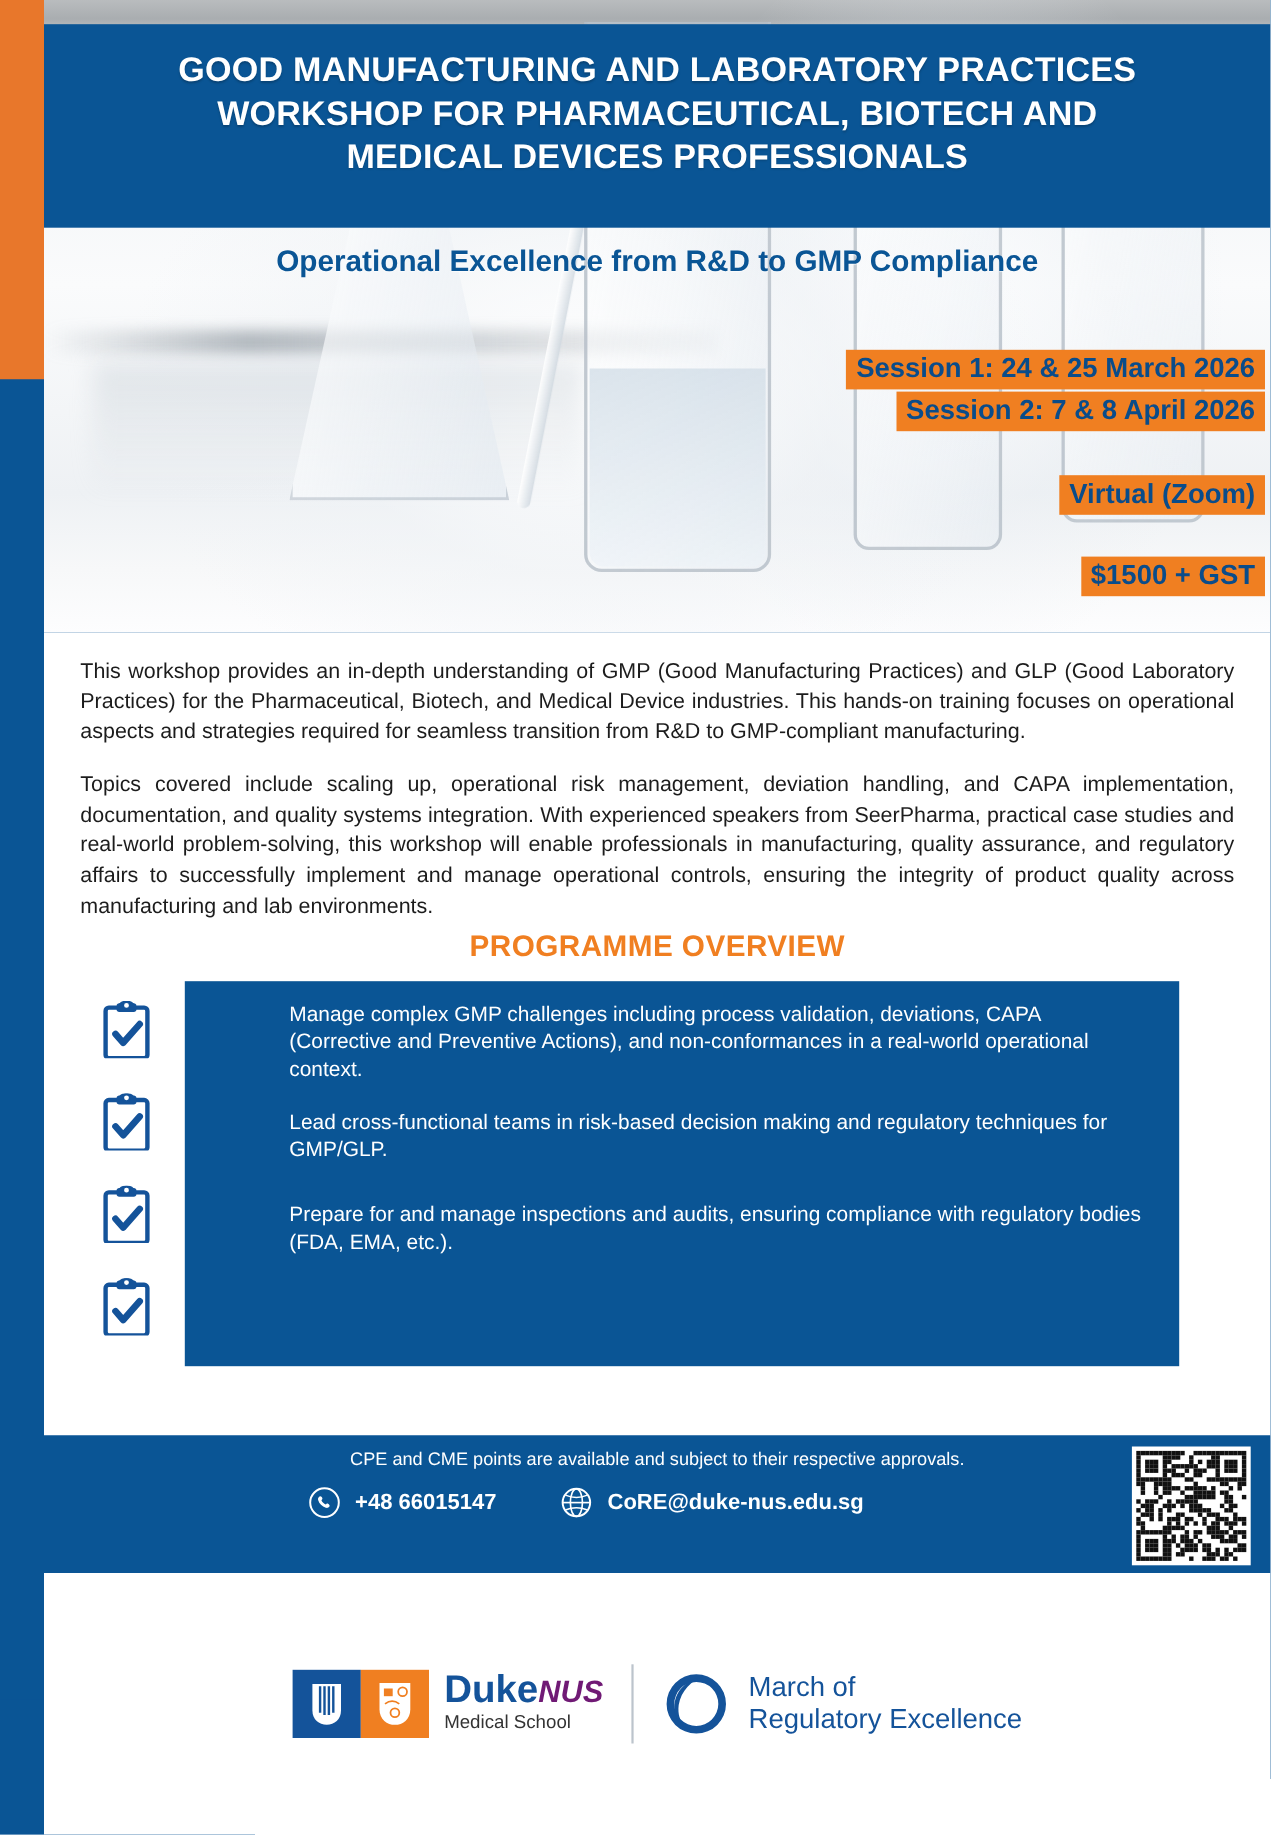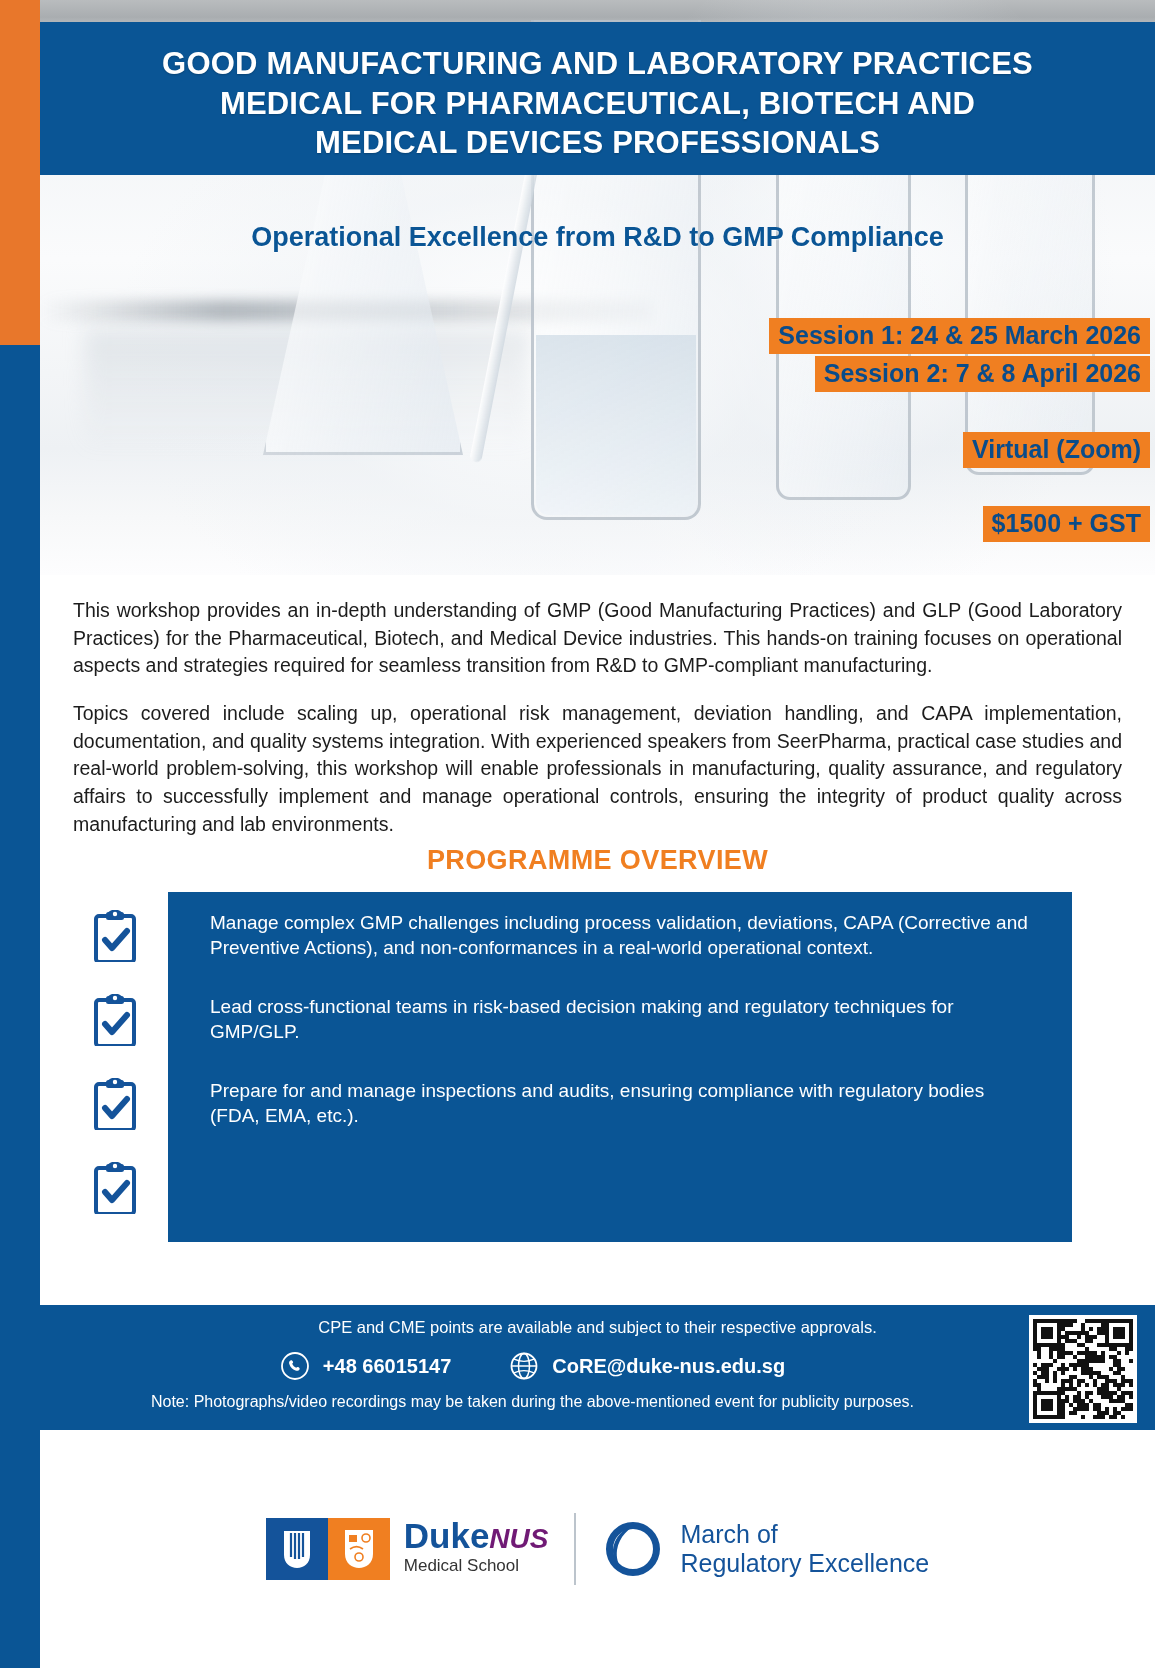--- a/index.html
+++ b/index.html
@@ -96,21 +96,21 @@
     border-radius: 6px;
     filter: blur(.4px);
   }
 
   
   .title-band {
     position: absolute;
     left: 40px; top: 22px;
     width: 1115px;
     background: #0A5595;
-    padding: 22px 30px 12px 30px;
+    padding: 22px 30px 44px 30px;
     z-index: 5;
   }
   .title-line {
     color: #ffffff;
     font-size: 31px;
     font-weight: bold;
     letter-spacing: .2px;
     text-align: center;
     line-height: 1.28;
     text-shadow: 0 1px 2px rgba(0,0,0,.22);
@@ -180,21 +180,21 @@
   }
 
   
   .bullets-wrap {
     position: relative;
     margin-left: 95px;
     margin-right: 50px;
   }
   .bullets-box {
     background: #0A5595;
-    padding: 18px 34px 22px 42px;
+    padding: 18px 34px 22px 95px;
     min-height: 350px;
   }
   .bullet {
     color: #ffffff;
     font-size: 19px;
     line-height: 1.34;
     margin-bottom: 22px;
     min-height: 62px;
   }
   .bullet:last-child { margin-bottom: 4px; }
@@ -310,21 +310,21 @@
     <div class="beaker beaker-right1"></div>
     <div class="beaker beaker-right2"></div>
     <div class="stirrer"></div>
   </div>
 
   <div class="rail-orange"></div>
   <div class="rail-blue"></div>
 
   <div class="title-band">
     <div class="title-line">GOOD MANUFACTURING AND LABORATORY PRACTICES</div>
-    <div class="title-line">MEDICAL FOR PHARMACEUTICAL, BIOTECH AND</div>
+    <div class="title-line">WORKSHOP FOR PHARMACEUTICAL, BIOTECH AND</div>
     <div class="title-line">MEDICAL DEVICES PROFESSIONALS</div>
   </div>
 
   <div class="subtitle">Operational Excellence from R&amp;D to GMP Compliance</div>
 
   <div class="chips">
     <div class="chip-row"><span class="chip">Session 1: 24 &amp; 25 March 2026</span></div>
     <div class="chip-row"><span class="chip">Session 2: 7 &amp; 8 April 2026</span></div>
     <div class="chip-row chip-gap-lg"><span class="chip">Virtual (Zoom)</span></div>
     <div class="chip-row chip-gap-md"><span class="chip">$1500 + GST</span></div>
@@ -397,21 +397,20 @@
           <circle cx="15" cy="15" r="12.5" fill="none" stroke="#ffffff" stroke-width="1.8"></circle>
           <ellipse cx="15" cy="15" rx="5.5" ry="12.5" fill="none" stroke="#ffffff" stroke-width="1.5"></ellipse>
           <line x1="2.5" y1="15" x2="27.5" y2="15" stroke="#ffffff" stroke-width="1.5"></line>
           <path d="M5 8.2c6 2.6 14 2.6 20 0" fill="none" stroke="#ffffff" stroke-width="1.4"></path>
           <path d="M5 21.8c6-2.6 14-2.6 20 0" fill="none" stroke="#ffffff" stroke-width="1.4"></path>
         </svg>
         <span>CoRE@duke-nus.edu.sg</span>
       </div>
     </div>
 
-    <div class="footer-legal">Note: Photographs/video recordings may be taken during the above-mentioned event for publicity purposes.</div>
 
     <div class="qr">
       <div class="qr-grid" id="qrGrid">
           <i></i>
           <i></i>
           <i></i>
           <i></i>
           <i></i>
           <i></i>
           <i></i>

